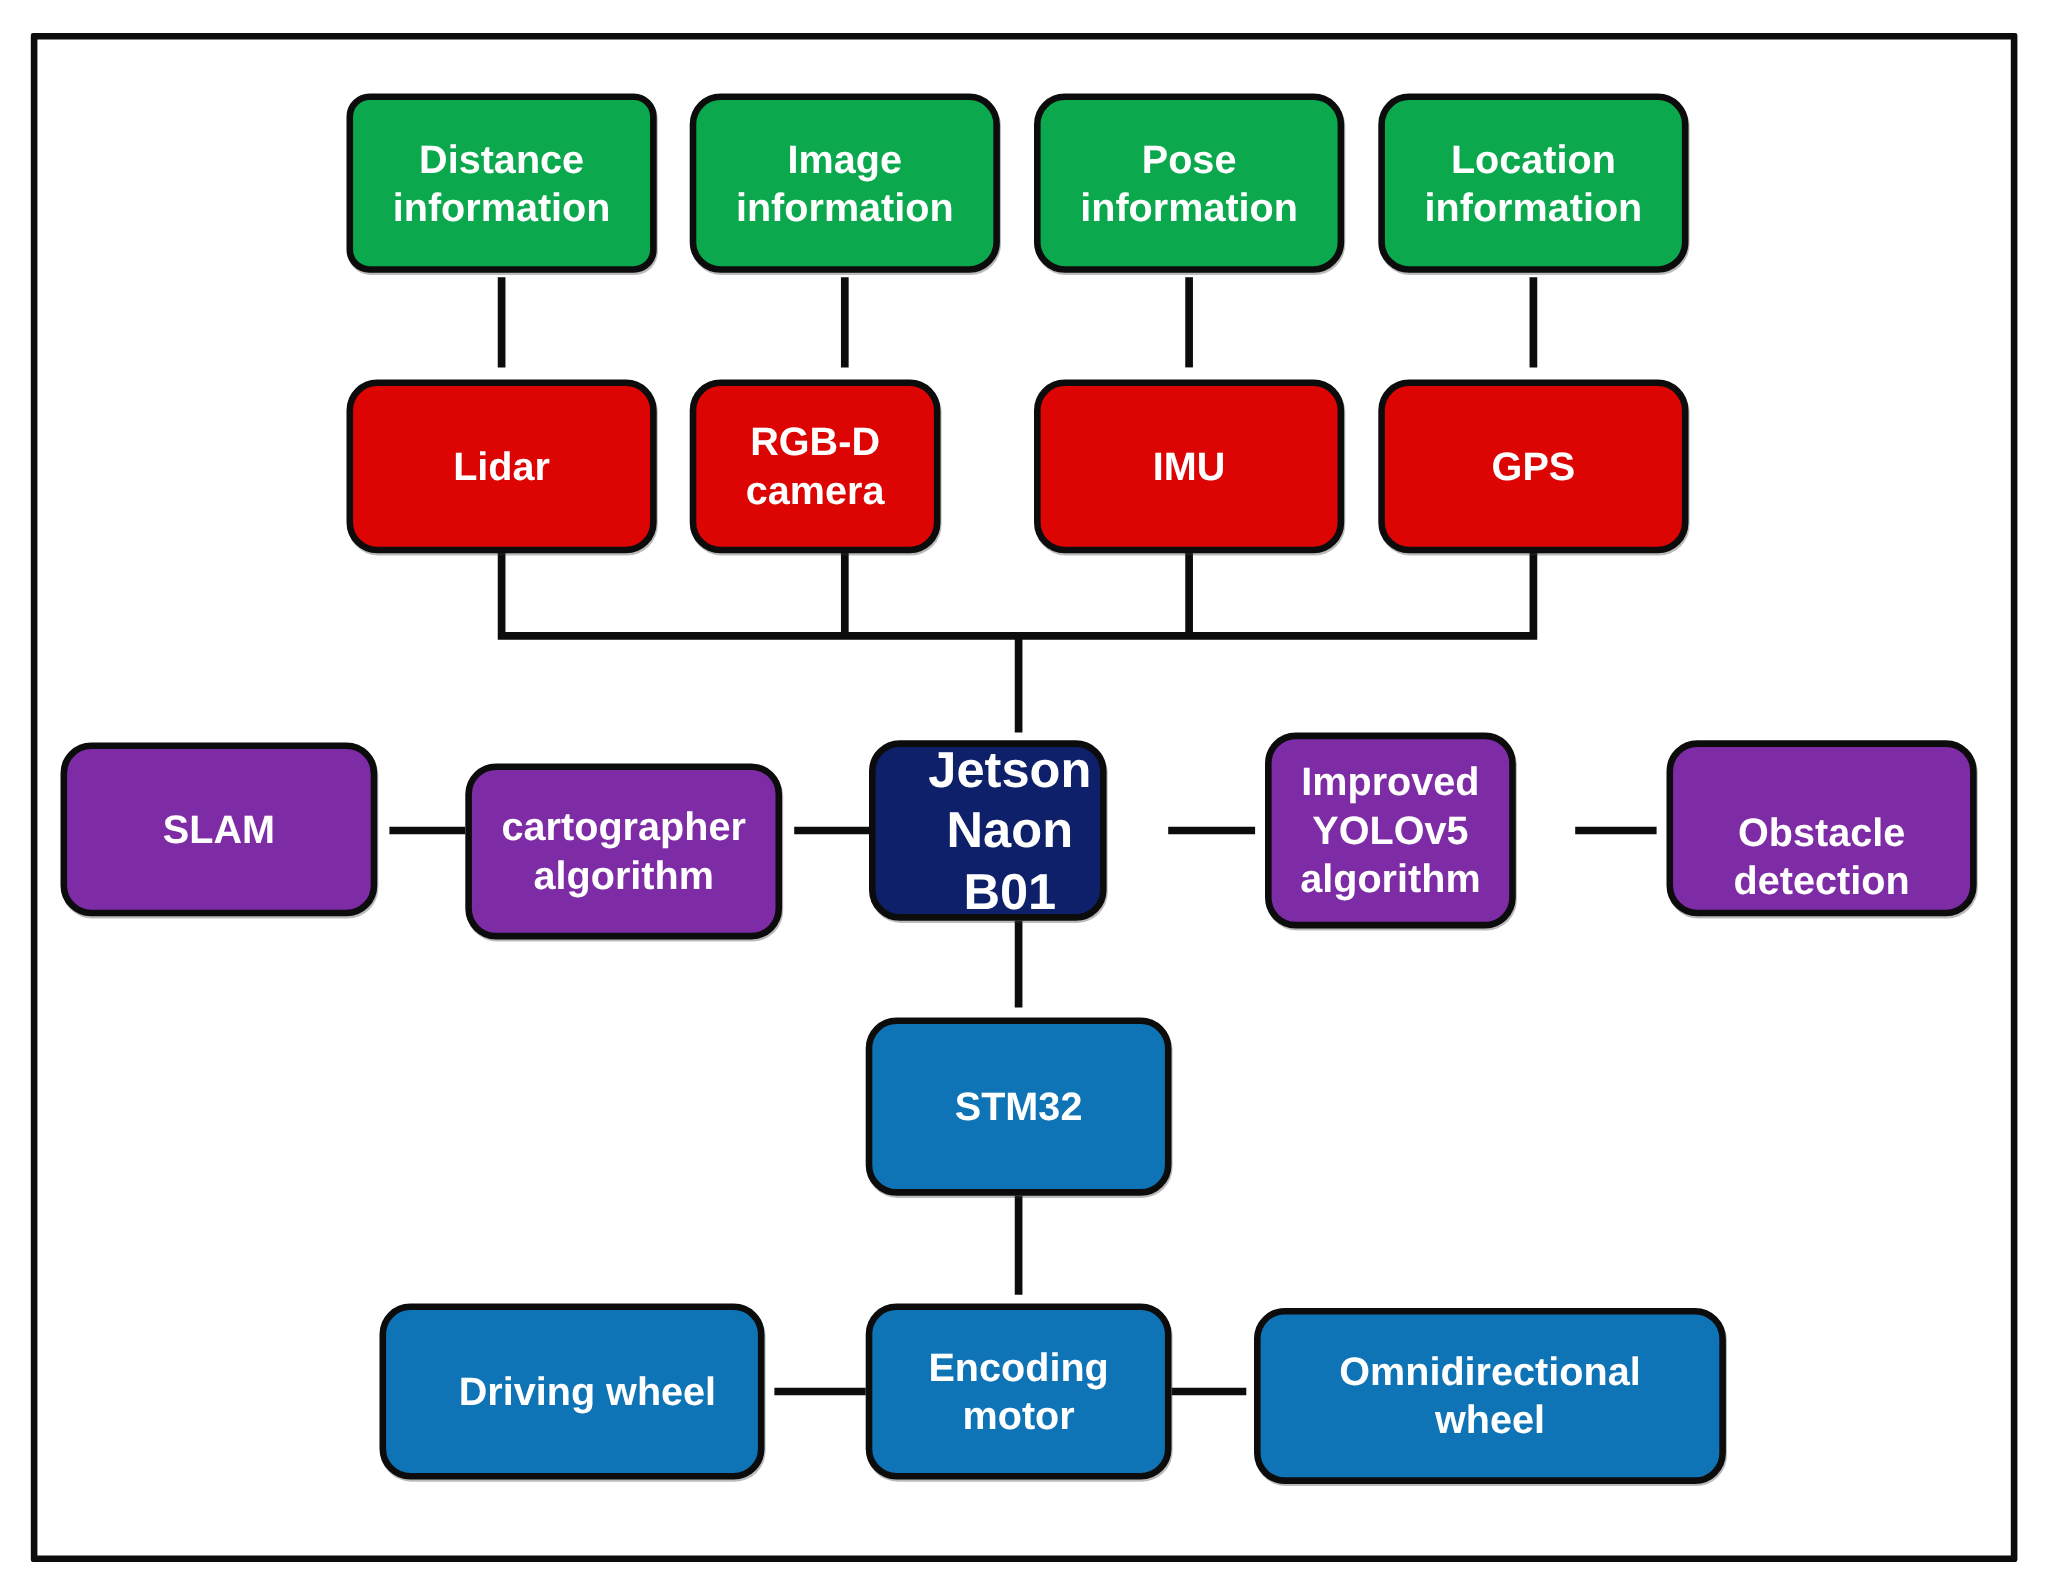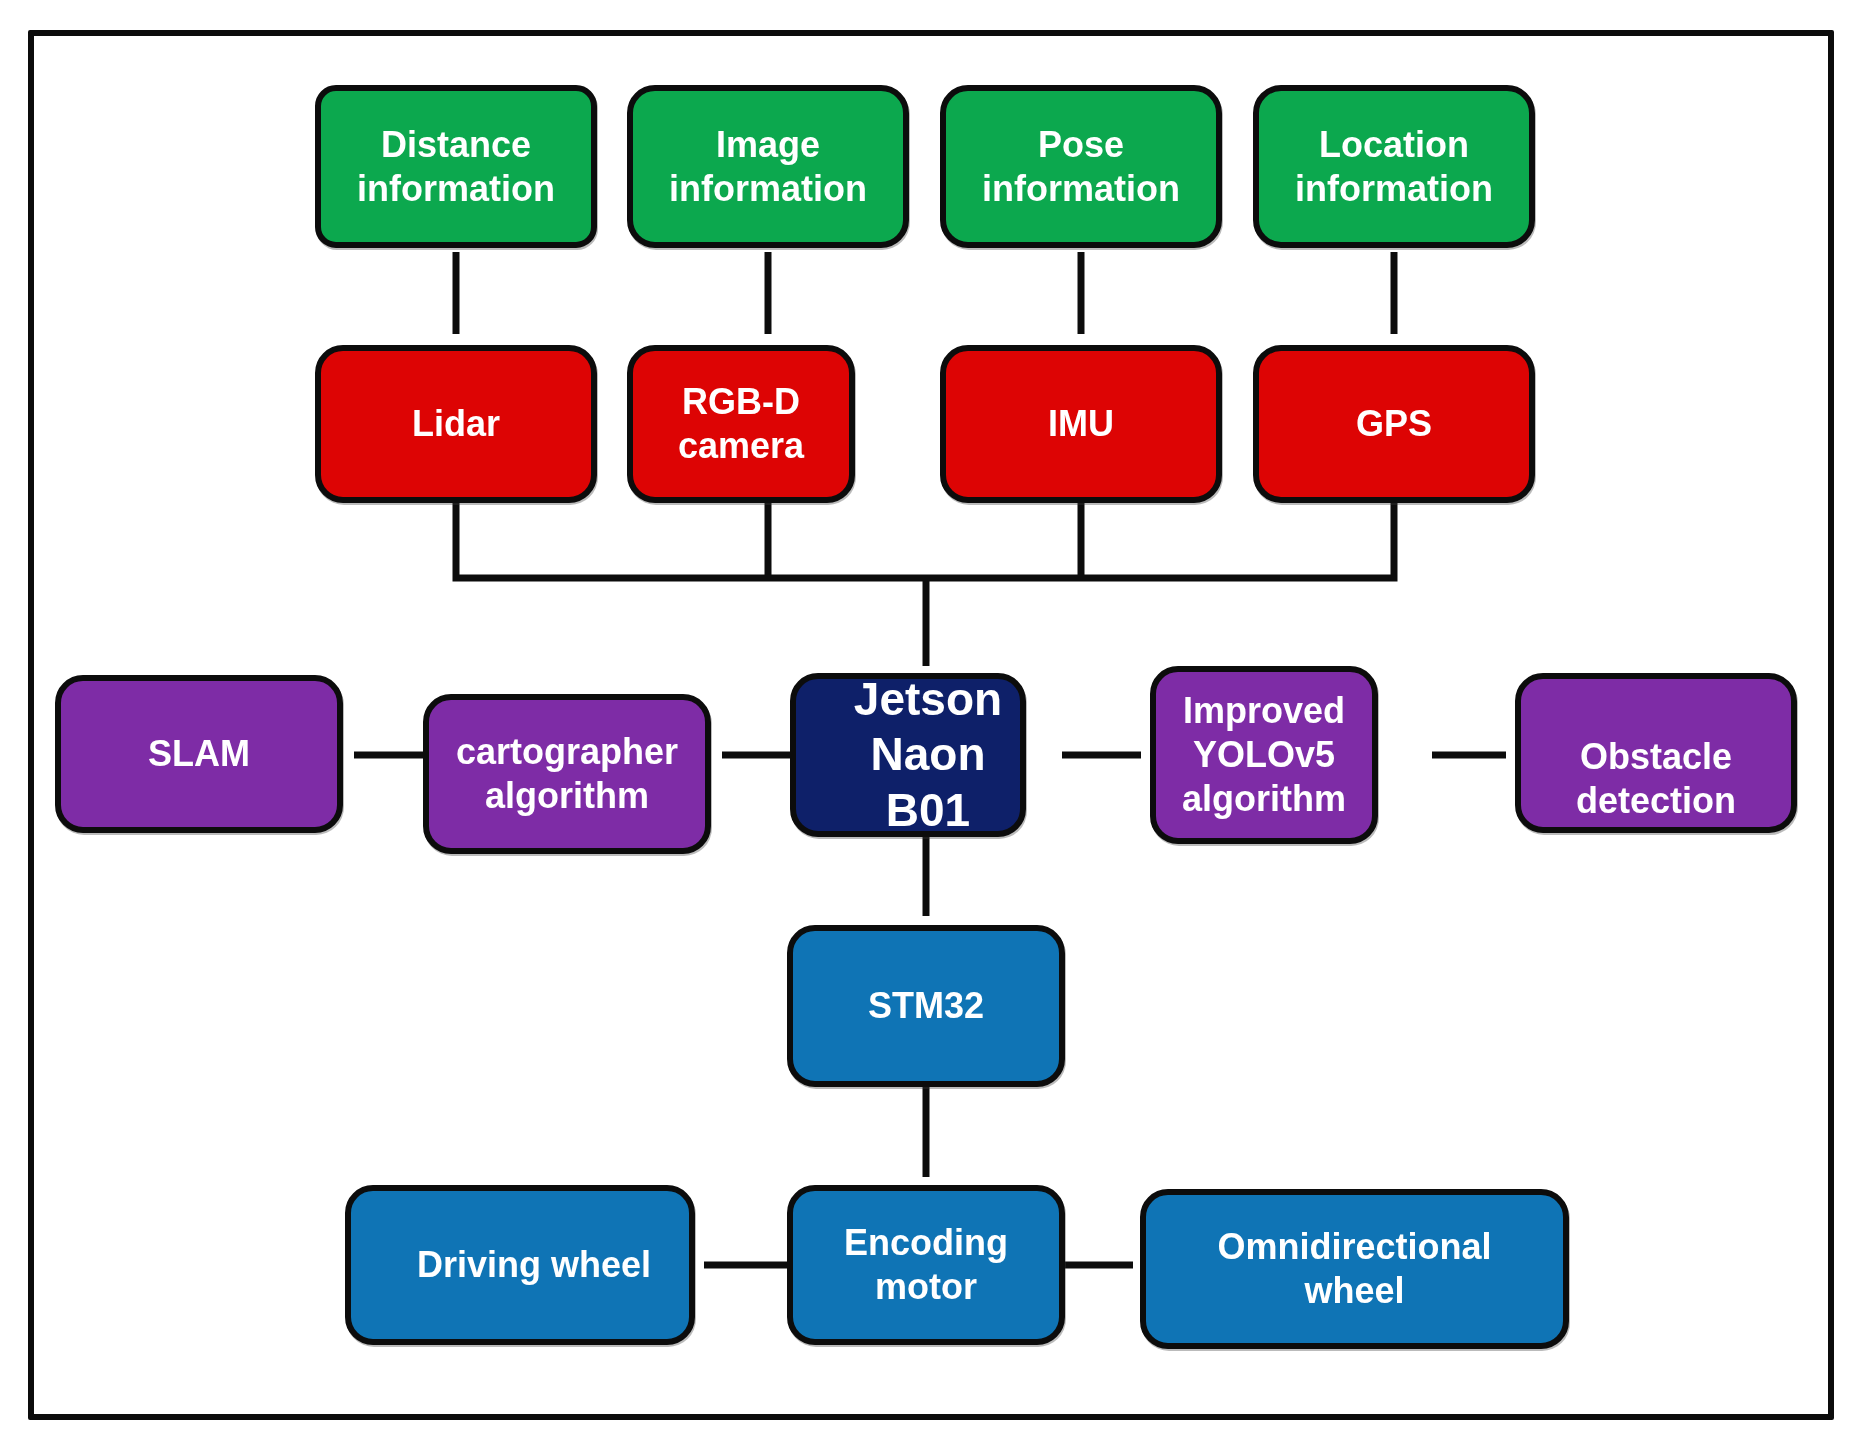--- a/index.html
+++ b/index.html
@@ -122,21 +122,21 @@
     <span class="lbl">GPS</span>
   </div>
 
   <div class="node c-purple" style="left:55px; top:675px; width:288px; height:158px;">
     <span class="lbl">SLAM</span>
   </div>
   <div class="node c-purple" style="left:423px; top:675px; width:288px; height:160px;margin-top:19px;">
     <span class="lbl">cartographer
 algorithm</span>
   </div>
-  <div class="node c-navy fs-lg" style="left:790px; top:673px; width:236px; height:164px;padding-left:48px;">
+  <div class="node c-navy fs-lg" style="left:790px; top:673px; width:216px; height:164px;padding-left:48px;">
     <span class="lbl">Jetson
 Naon B01</span>
   </div>
   <div class="node c-purple" style="left:1150px; top:666px; width:228px; height:178px;">
     <span class="lbl">Improved
 YOLOv5
 algorithm</span>
   </div>
   <div class="node c-purple" style="left:1515px; top:673px; width:282px; height:160px;align-items:flex-end;">
     <span class="lbl">Obstacle

